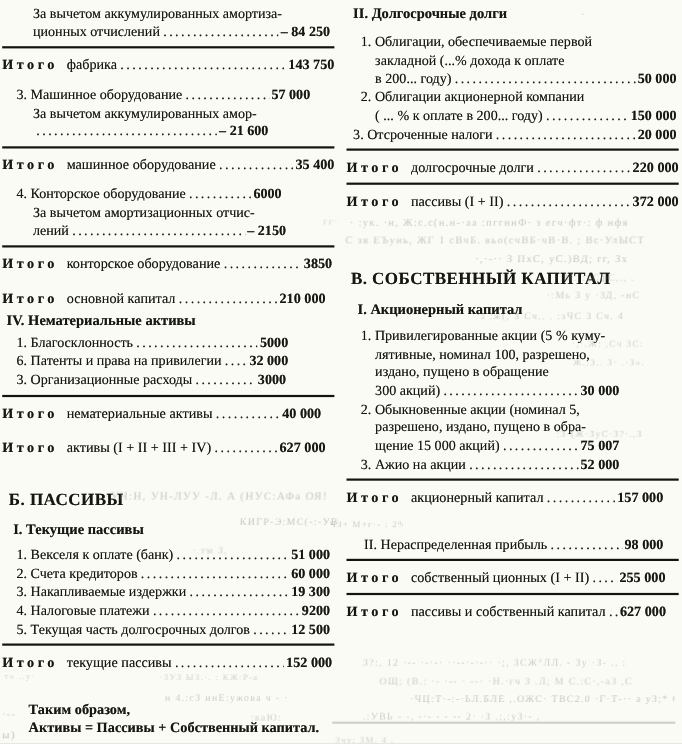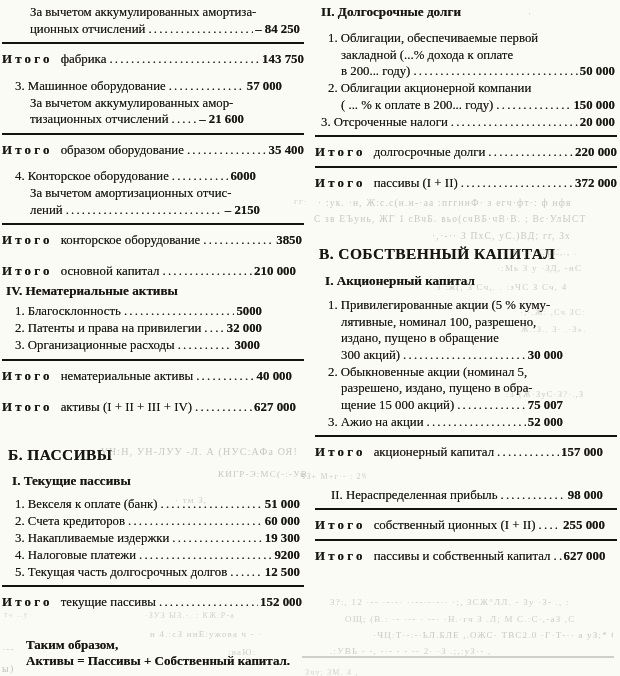--- a/index.html
+++ b/index.html
@@ -60,29 +60,28 @@
         <div class="entry" style="margin-left: 13px;">
           <div class="ll">
             <span class="txt">3. Машинное оборудование</span>
             <span class="dots">................................................................................</span>
             <span class="amt" style="padding-right: 22px;">57 000</span>
           </div>
         </div>
         <div class="entry" style="margin-left: 28px;">
           <div class="cl">За вычетом аккумулированных амор-</div>
           <div class="ll" style="margin-left: 0px;">
-            <span class="txt">тизационных отчислений</span>
             <span class="dots">................................................................................</span>
             <span class="amt" style="padding-right: 60px;">– 21 600</span>
           </div>
         </div>
         <div class="rule"></div>
         <div class="trow">
           <span class="itogo">Итого</span>
-          <span class="tlabel">образом оборудование</span>
+          <span class="tlabel">машинное оборудование</span>
           <span class="dots">................................................................................</span>
           <span class="amt" style="padding-right: 0px;">35 400</span>
         </div>
         <div class="gap" style="height: 8px;"></div>
         <div class="entry" style="margin-left: 13px;">
           <div class="ll">
             <span class="txt">4. Конторское оборудование</span>
             <span class="dots">................................................................................</span>
             <span class="amt" style="padding-right: 48px;">6000</span>
           </div>
@@ -113,21 +112,21 @@
         <div class="head" style="margin-left: 4px;">IV. Нематериальные активы</div>
         <div class="entry" style="margin-left: 13px;">
           <div class="ll">
             <span class="txt">1. Благосклонность</span>
             <span class="dots">................................................................................</span>
             <span class="amt" style="padding-right: 42px;">5000</span>
           </div>
         </div>
         <div class="entry" style="margin-left: 13px;">
           <div class="ll">
-            <span class="txt">2. Патенты и права на привилегии</span>
+            <span class="txt">6. Патенты и права на привилегии</span>
             <span class="dots">................................................................................</span>
             <span class="amt" style="padding-right: 42px;">32 000</span>
           </div>
         </div>
         <div class="entry" style="margin-left: 13px;">
           <div class="ll">
             <span class="txt">3. Организационные расходы</span>
             <span class="dots">................................................................................</span>
             <span class="amt" style="padding-right: 44px;">3000</span>
           </div>

